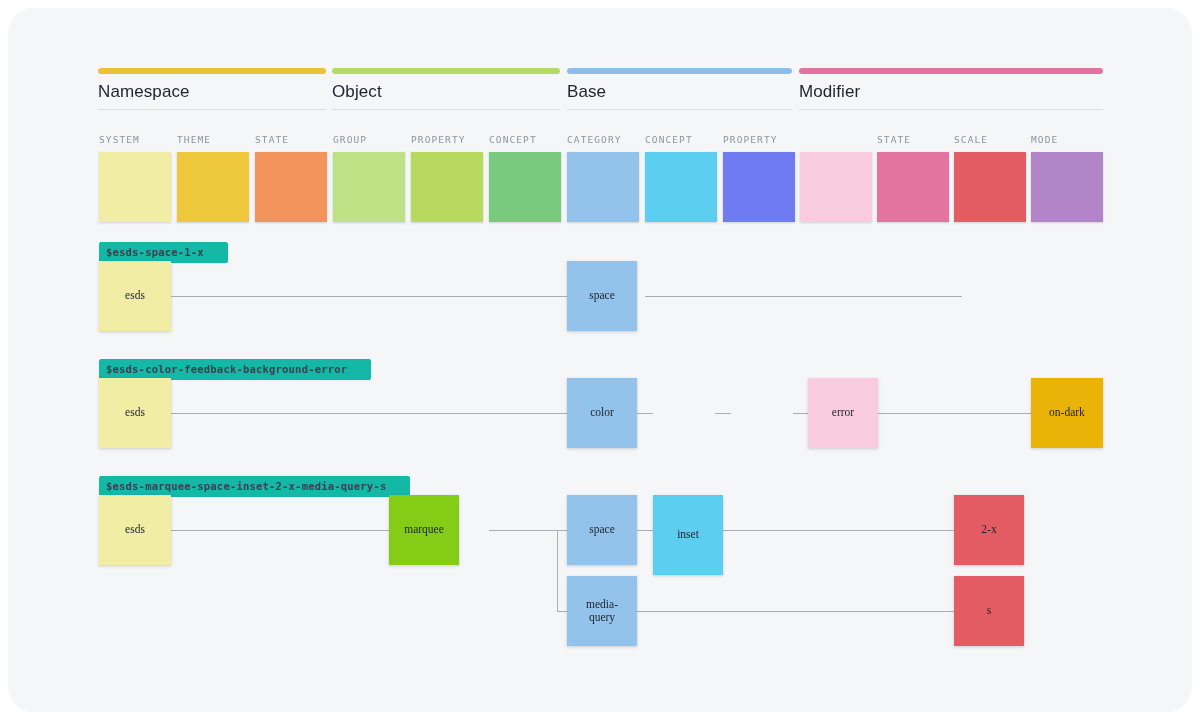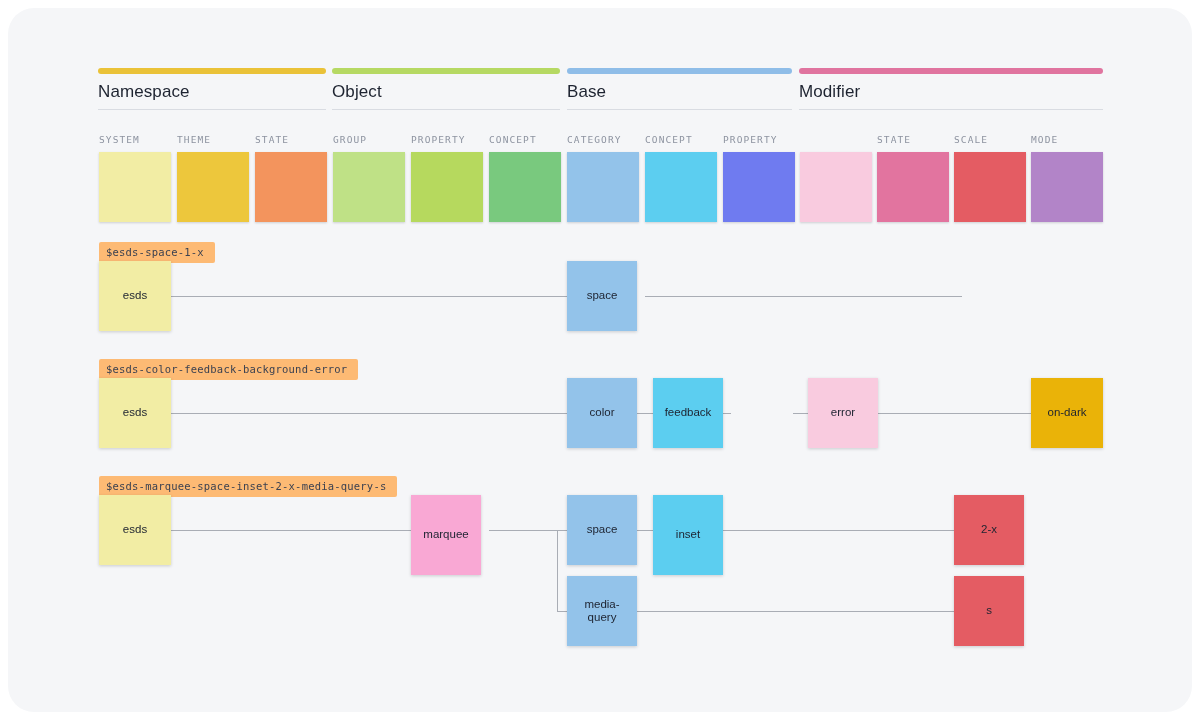--- a/index.html
+++ b/index.html
@@ -44,38 +44,40 @@
   }
   .leg-swatch {
     position: absolute;
     width: 72px; height: 70px;
     box-shadow: 0 1px 2px rgba(30,35,50,.18);
   }
 
   
   .tok-chip {
     position: absolute;
-    background: #fdba74;
+    background: #14b8a6;
     color: #3b4150;
     font-family: "DejaVu Sans Mono", monospace;
     font-size: 10.5px;
     letter-spacing: .2px;
-    padding: 4px 11px 5px 7px;
+    padding: 4px 24px 5px 7px;
     border-radius: 2px;
     white-space: nowrap;
+    font-weight: bold;
   }
   .node {
     position: absolute;
     display: flex; align-items: center; justify-content: center;
     text-align: center;
     font-size: 11.5px;
     color: #1d2330;
     line-height: 1.15;
     box-shadow: 0 1px 3px rgba(30,35,50,.20);
     z-index: 2;
+    font-family: Liberation Serif, serif;
   }
   .wire {
     position: absolute;
     background: #a9adb5;
     z-index: 1;
   }
   .wire.h { height: 1.4px; }
   .wire.v { width: 1.4px; }
 </style>
 </head>
@@ -140,34 +142,33 @@
     <div class="node" style="left:559px;top:253px;width:70px;height:70px;background:#93c3ea">space</div>
 
     <div class="tok-chip" style="left:91px;top:351px">$esds-color-feedback-background-error</div>
     <div class="wire h" style="left:163px;top:405px;width:404px"></div>
     <div class="wire h" style="left:629px;top:405px;width:16px"></div>
     <div class="wire h" style="left:707px;top:405px;width:16px"></div>
     <div class="wire h" style="left:785px;top:405px;width:15px"></div>
     <div class="wire h" style="left:862px;top:405px;width:161px"></div>
     <div class="node" style="left:91px;top:370px;width:72px;height:70px;background:#f2eda4">esds</div>
     <div class="node" style="left:559px;top:370px;width:70px;height:70px;background:#93c3ea">color</div>
-    <div class="node" style="left:645px;top:370px;width:70px;height:70px;background:#5ccef0">feedback</div>
     <div class="node" style="left:800px;top:370px;width:70px;height:70px;background:#f9cbdf">error</div>
     <div class="node" style="left:1023px;top:370px;width:72px;height:70px;background:#eab308">on-dark</div>
 
     <div class="tok-chip" style="left:91px;top:468px">$esds-marquee-space-inset-2-x-media-query-s</div>
     <div class="wire h" style="left:163px;top:522px;width:240px"></div>
     <div class="wire h" style="left:481px;top:522px;width:79px"></div>
     <div class="wire v" style="left:549px;top:522px;height:82px"></div>
     <div class="wire h" style="left:549px;top:603px;width:11px"></div>
     <div class="wire h" style="left:629px;top:522px;width:16px"></div>
     <div class="wire h" style="left:715px;top:522px;width:231px"></div>
     <div class="wire h" style="left:629px;top:603px;width:317px"></div>
     <div class="node" style="left:91px;top:487px;width:72px;height:70px;background:#f2eda4">esds</div>
-    <div class="node" style="left:403px;top:487px;width:70px;height:80px;background:#f9a8d4">marquee</div>
+    <div class="node" style="left:381px;top:487px;width:70px;height:70px;background:#84cc16">marquee</div>
     <div class="node" style="left:559px;top:487px;width:70px;height:70px;background:#93c3ea">space</div>
     <div class="node" style="left:645px;top:487px;width:70px;height:80px;background:#5ccef0">inset</div>
     <div class="node" style="left:946px;top:487px;width:70px;height:70px;background:#e45c63">2-x</div>
     <div class="node" style="left:559px;top:568px;width:70px;height:70px;background:#93c3ea;padding:0 6px">media-<wbr>query</div>
     <div class="node" style="left:946px;top:568px;width:70px;height:70px;background:#e45c63">s</div>
 
   </div>
 </div>
 
 </body></html>

